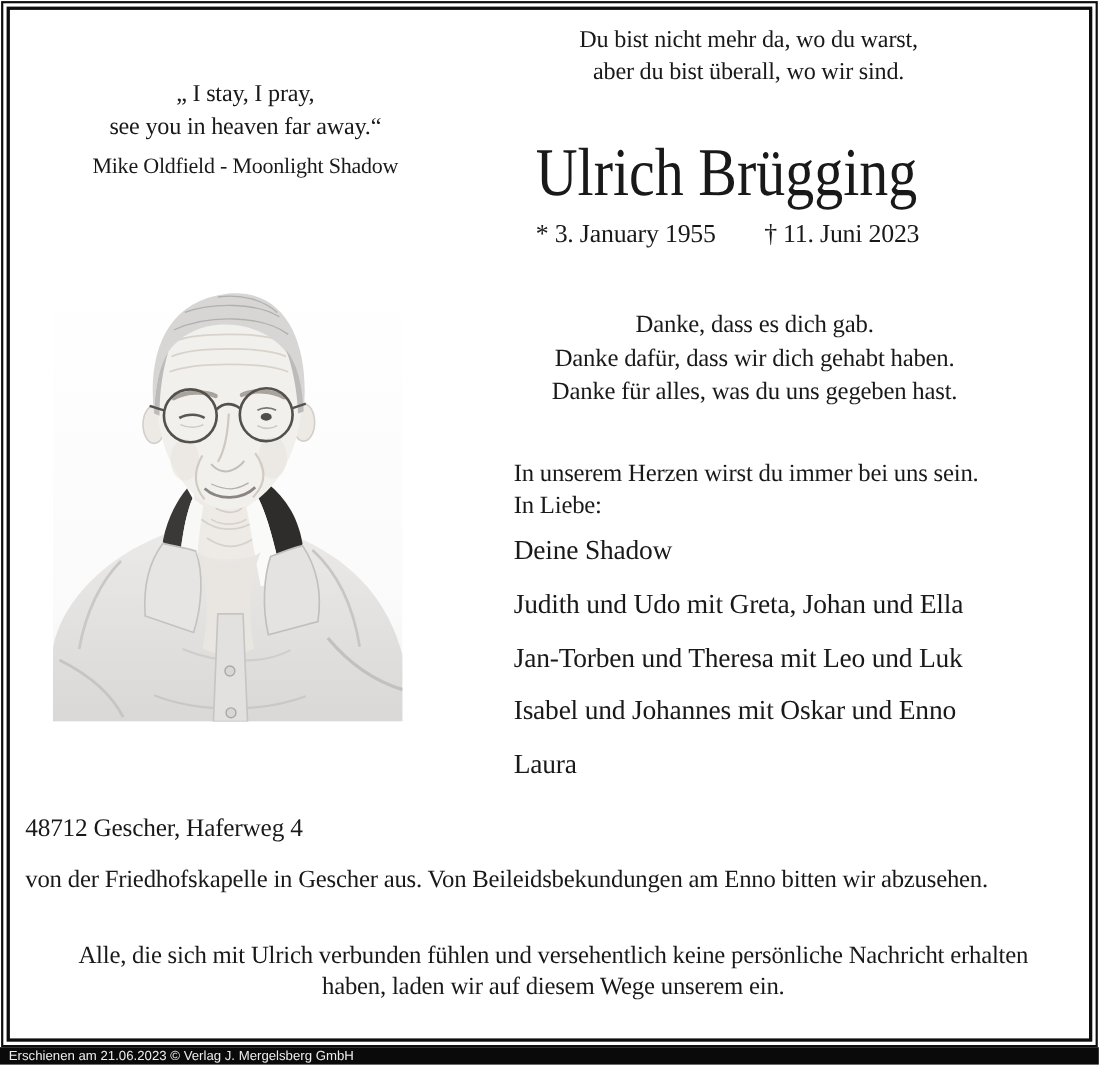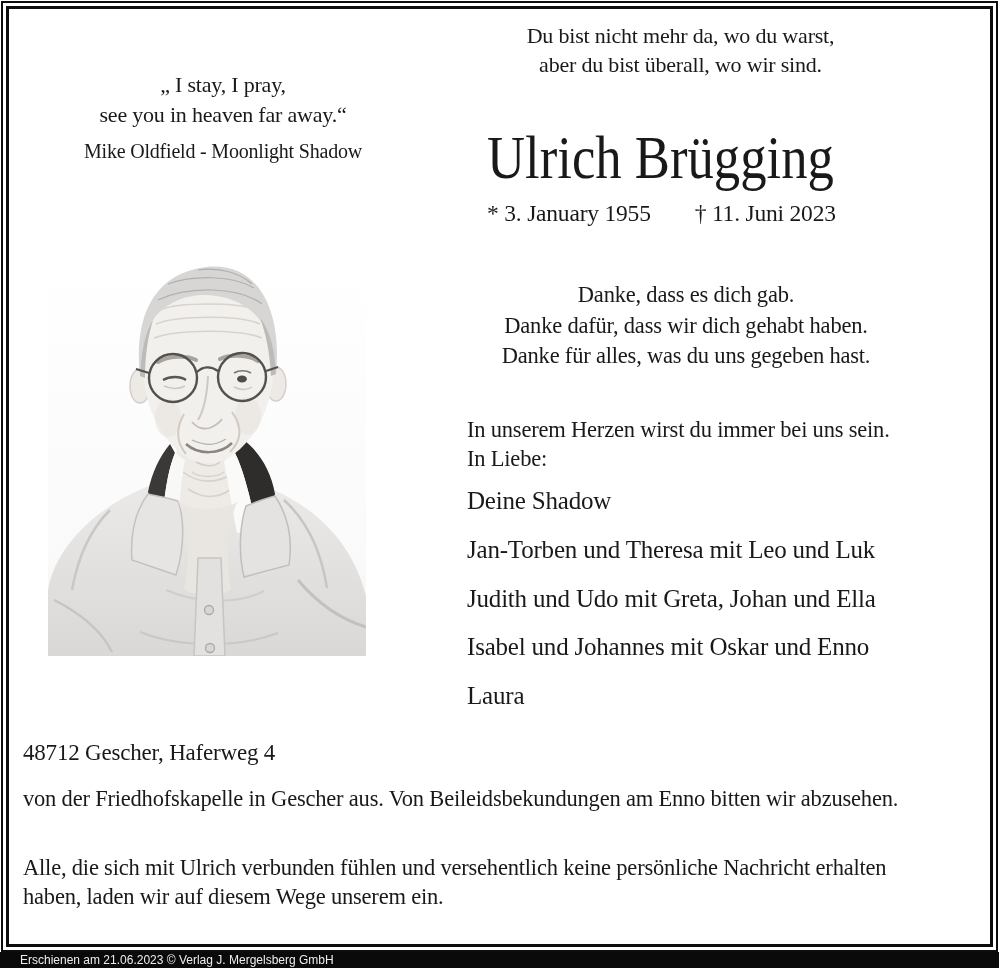--- a/index.html
+++ b/index.html
@@ -56,30 +56,30 @@
   .address-line{
     position:absolute;left:23px;top:739px;
     font-size:23px;line-height:28px;white-space:nowrap;
   }
   .para{
     position:absolute;left:23px;width:960px;
     font-size:22.5px;line-height:28.5px;
   }
   .para div{white-space:nowrap;}
   .para-funeral{top:785px;}
-  .para-invitation{top:854px;}
+  .para-invitation{top:854px;text-align:center;}
   .photo-box{
     position:absolute;left:48px;top:258px;width:318px;height:398px;
   }
   .photo-box svg{display:block;width:100%;height:100%;}
   .footer-bar{
     position:absolute;left:0;right:0;bottom:0;height:16px;
     background:#0a0a0a;color:#ededed;
     font-family:"Liberation Sans", sans-serif;
-    font-size:12px;line-height:16px;padding-left:20px;
+    font-size:12px;line-height:16px;padding-left:8px;
     letter-spacing:0;
   }
 </style>
 </head>
 <body>
 
 <div class="frame-outer"></div>
 <div class="frame-inner"></div>
 
 <div class="farewell-quote txt">
@@ -105,22 +105,22 @@
   <div>Danke für alles, was du uns gegeben hast.</div>
 </div>
 
 <div class="memory-block txt">
   <div>In unserem Herzen wirst du immer bei uns sein.</div>
   <div>In Liebe:</div>
 </div>
 
 <div class="mourners-list txt">
   <div>Deine Shadow</div>
+  <div>Judith und Udo mit Greta, Johan und Ella</div>
   <div>Jan-Torben und Theresa mit Leo und Luk</div>
-  <div>Judith und Udo mit Greta, Johan und Ella</div>
   <div>Isabel und Johannes mit Oskar und Enno</div>
   <div>Laura</div>
 </div>
 
 <div class="photo-box">
   <svg viewBox="0 0 318 398" xmlns="http://www.w3.org/2000/svg">
     <defs>
       <linearGradient id="bgGrad" x1="0" y1="0" x2="0" y2="1">
         <stop offset="0" stop-color="#ffffff"></stop>
         <stop offset="0.75" stop-color="#fafafa"></stop>

